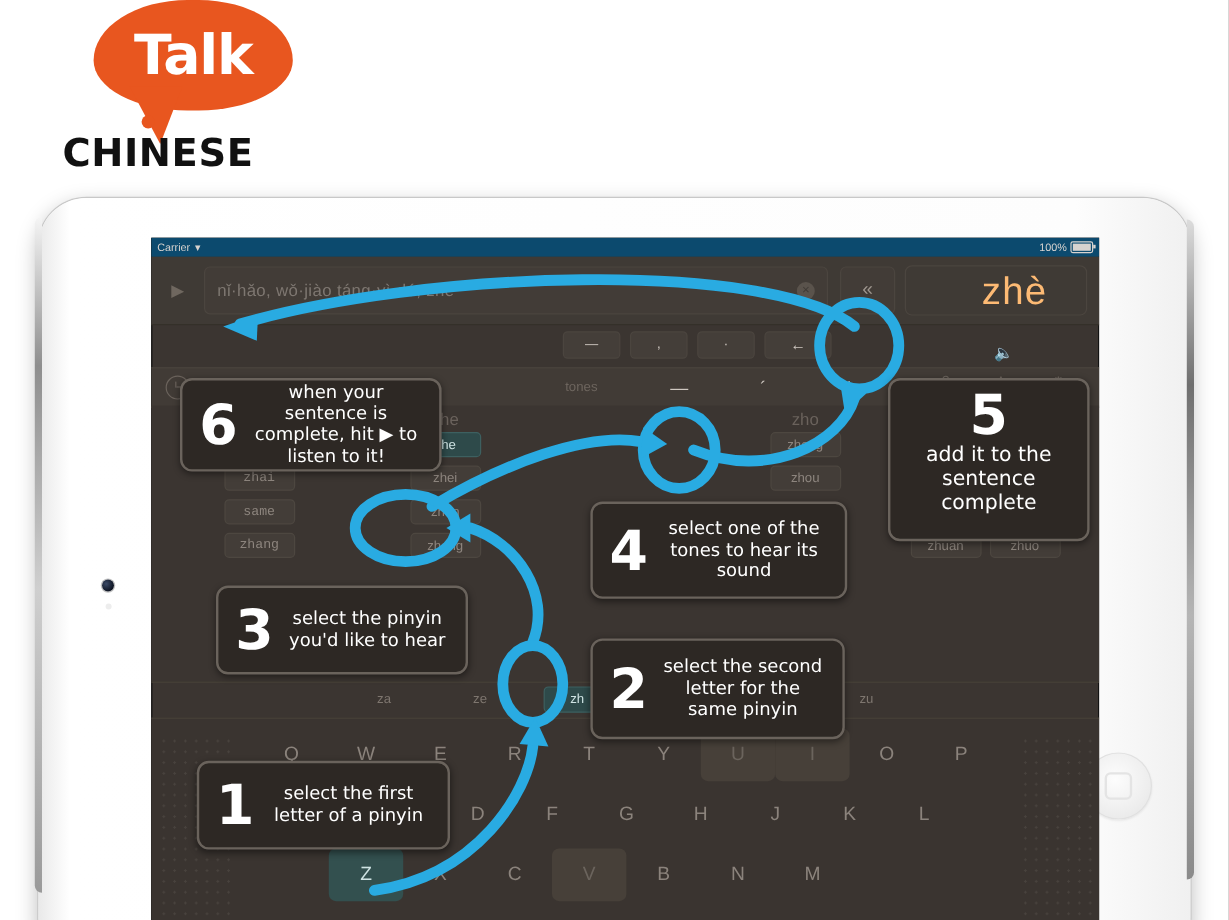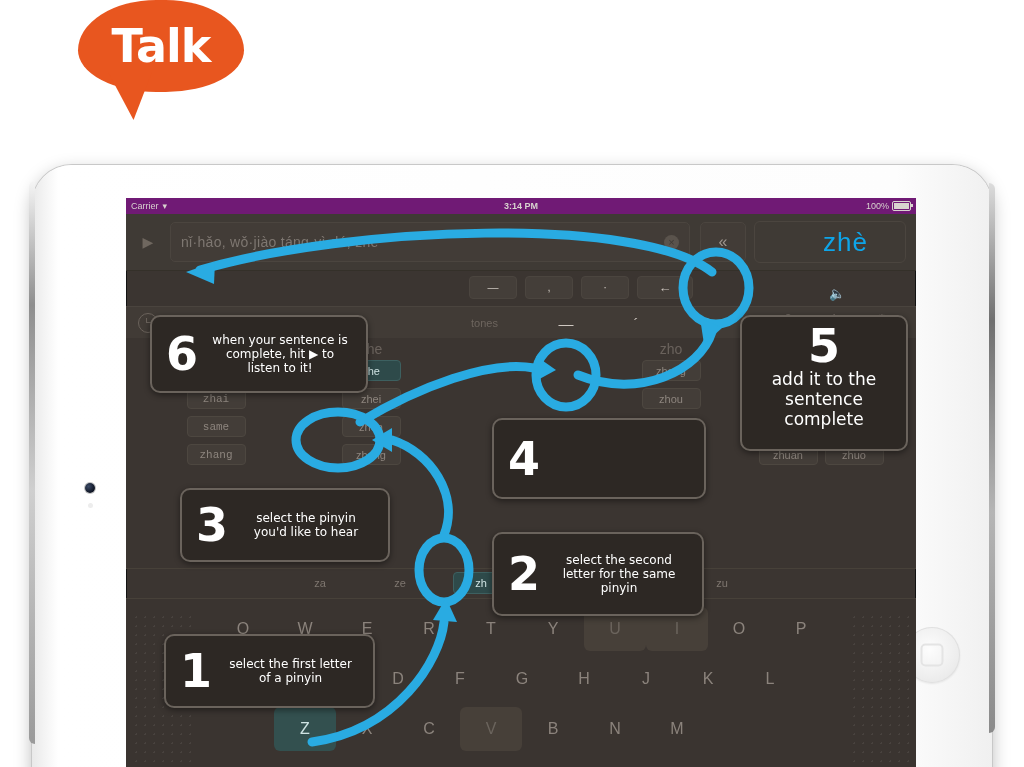--- a/index.html
+++ b/index.html
@@ -76,21 +76,21 @@
   
   #screen{
     position:absolute;left:94px;top:33px;width:790px;height:580px;
     background:#3b3531;overflow:hidden;
     box-shadow:inset 0 0 0 1px #121212;
   }
 
   
   #statusbar{
     position:absolute;left:0;top:0;width:100%;height:16px;
-    background:#701a75;color:#d8d3cf;font-size:9px;
+    background:#0c4a6e;color:#d8d3cf;font-size:9px;
     display:flex;align-items:center;
   }
   #statusbar .left{position:absolute;left:5px;display:flex;align-items:center;gap:4px;}
   #statusbar .center{position:absolute;left:0;width:100%;text-align:center;font-weight:bold;}
   #statusbar .right{position:absolute;right:5px;display:flex;align-items:center;gap:3px;}
   .wifi{display:inline-block;font-size:9px;}
   .battery{
     display:inline-block;width:17px;height:8px;border:1px solid #d8d3cf;border-radius:2px;
     position:relative;
   }
@@ -118,21 +118,21 @@
     background:#5a534c;color:#3f3a35;font-size:11px;line-height:15px;text-align:center;
   }
   #back-btn{
     flex:0 0 44px;height:38px;margin-right:8px;border:1px solid #4b453f;border-radius:5px;
     background:#423c37;color:#9e968e;font-size:16px;display:flex;align-items:center;justify-content:center;
   }
   #preview-box{
     flex:0 0 150px;height:40px;margin-right:10px;border:1px solid #4b453f;border-radius:6px;
     background:#3f3a35;display:flex;align-items:center;justify-content:center;
   }
-  #preview-text{color:#0ea5e9;font-size:26px;letter-spacing:1px;margin-left:31px;}
+  #preview-text{color:#fdba74;font-size:32px;letter-spacing:1px;margin-left:31px;}
 
   
   #punct-row{
     position:absolute;left:0;top:72px;width:100%;height:34px;
     display:flex;align-items:center;justify-content:center;gap:8px;
     padding-left:120px;box-sizing:border-box;
   }
   .punct-key{
     width:46px;height:21px;border:1px solid #4b453f;border-radius:4px;background:#443e39;
     color:#cfc8c1;font-size:11px;display:flex;align-items:center;justify-content:center;
@@ -204,53 +204,56 @@
   .callout{
     position:absolute;background:#2d2824;border:2px solid #6a635c;border-radius:10px;
     display:flex;align-items:center;color:#ffffff;
     box-shadow:0 2px 6px rgba(0,0,0,.45);
     font-family:"DejaVu Sans", sans-serif;
   }
   .callout .num{
     font-size:46px;font-weight:bold;padding:0 10px 0 14px;line-height:1;
   }
   .callout .txt{
-    font-size:12px;line-height:1.18;padding-right:14px;text-align:center;flex:1;
+    font-size:15px;line-height:1.18;padding-right:14px;text-align:center;flex:1;
   }
   .callout.stacked{flex-direction:column;justify-content:center;padding:6px 10px;}
   .callout.stacked .num{padding:0;font-size:46px;}
   .callout.stacked .txt{padding:0;font-size:17px;}
 
   
   #annot{position:absolute;left:0;top:0;width:1024px;height:767px;pointer-events:none;}
 </style>
 </head>
 <body>
 
 <div id="logo">
   <div class="bubble"></div>
   <div class="bubble-tail"></div>
   <div class="talk">Talk</div>
+  <div class="chinese">
+    <span class="dot"></span>
+    <span>CHINESE</span>
+  </div>
 </div>
 
 <div id="tablet">
   <div id="camera"></div>
   <div id="camera-led"></div>
   <div id="home-button">
     <div class="sq"></div>
   </div>
 
   <div id="screen">
 
     <div id="statusbar">
       <div class="left">
         <span>Carrier</span>
         <span class="wifi">▾</span>
       </div>
-      <div class="center">3:14 PM</div>
       <div class="right">
         <span>100%</span>
         <span class="battery"></span>
       </div>
     </div>
 
     <div id="sentence-bar">
       <div id="play-btn">▶</div>
       <div id="sentence-input">
         <span id="sentence-text">nǐ·hǎo, wǒ·jiào táng·yì·dé, zhè</span>
@@ -441,20 +444,21 @@
   <div class="txt">when your sentence is complete, hit ▶ to listen to it!</div>
 </div>
 
 <div class="callout stacked" style="left:740px;top:315px;width:144px;height:120px;">
   <div class="num">5</div>
   <div class="txt">add it to the sentence complete</div>
 </div>
 
 <div class="callout" style="left:492px;top:418px;width:210px;height:77px;">
   <div class="num">4</div>
+  <div class="txt">select one of the tones to hear its sound</div>
 </div>
 
 <div class="callout" style="left:180px;top:488px;width:206px;height:70px;">
   <div class="num">3</div>
   <div class="txt">select the pinyin you'd like to hear</div>
 </div>
 
 <div class="callout" style="left:492px;top:532px;width:208px;height:80px;">
   <div class="num">2</div>
   <div class="txt">select the second letter for the same pinyin</div>

